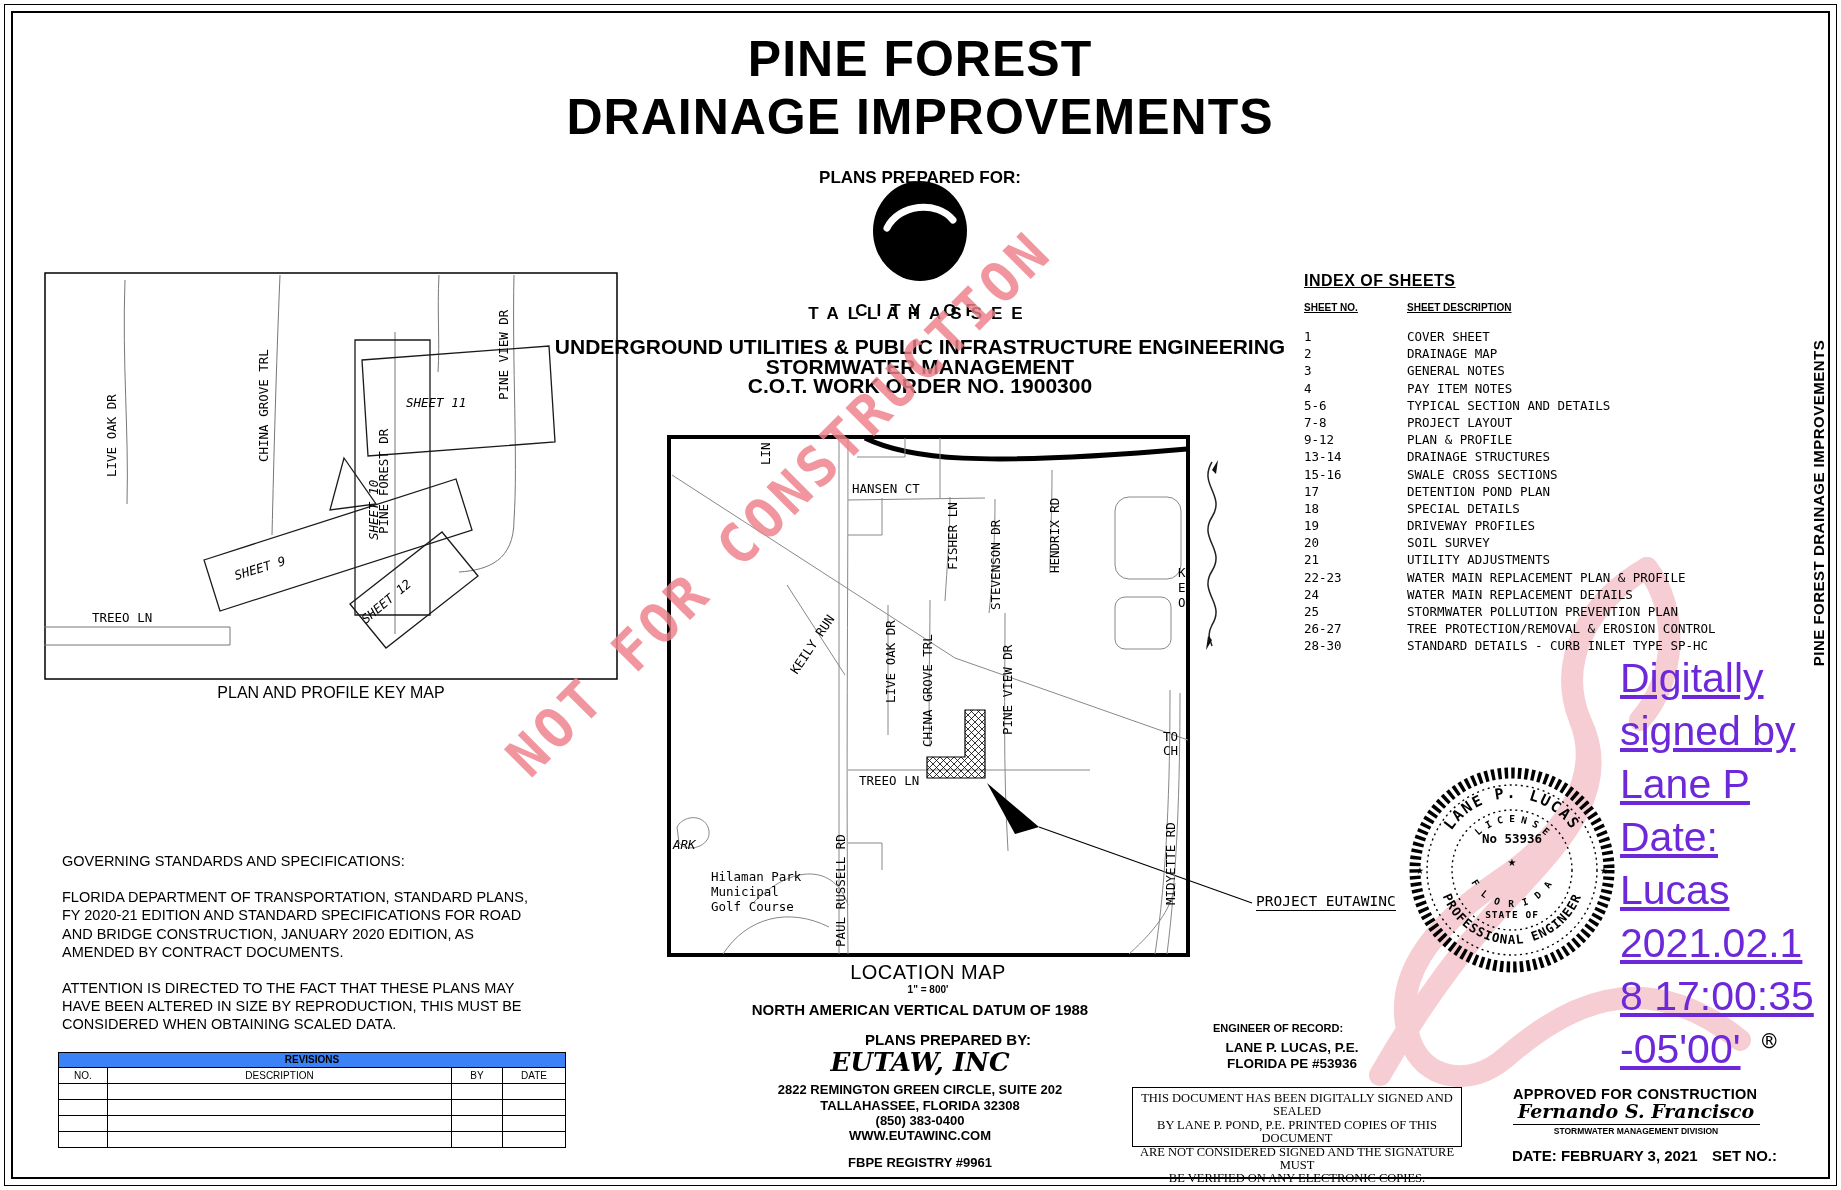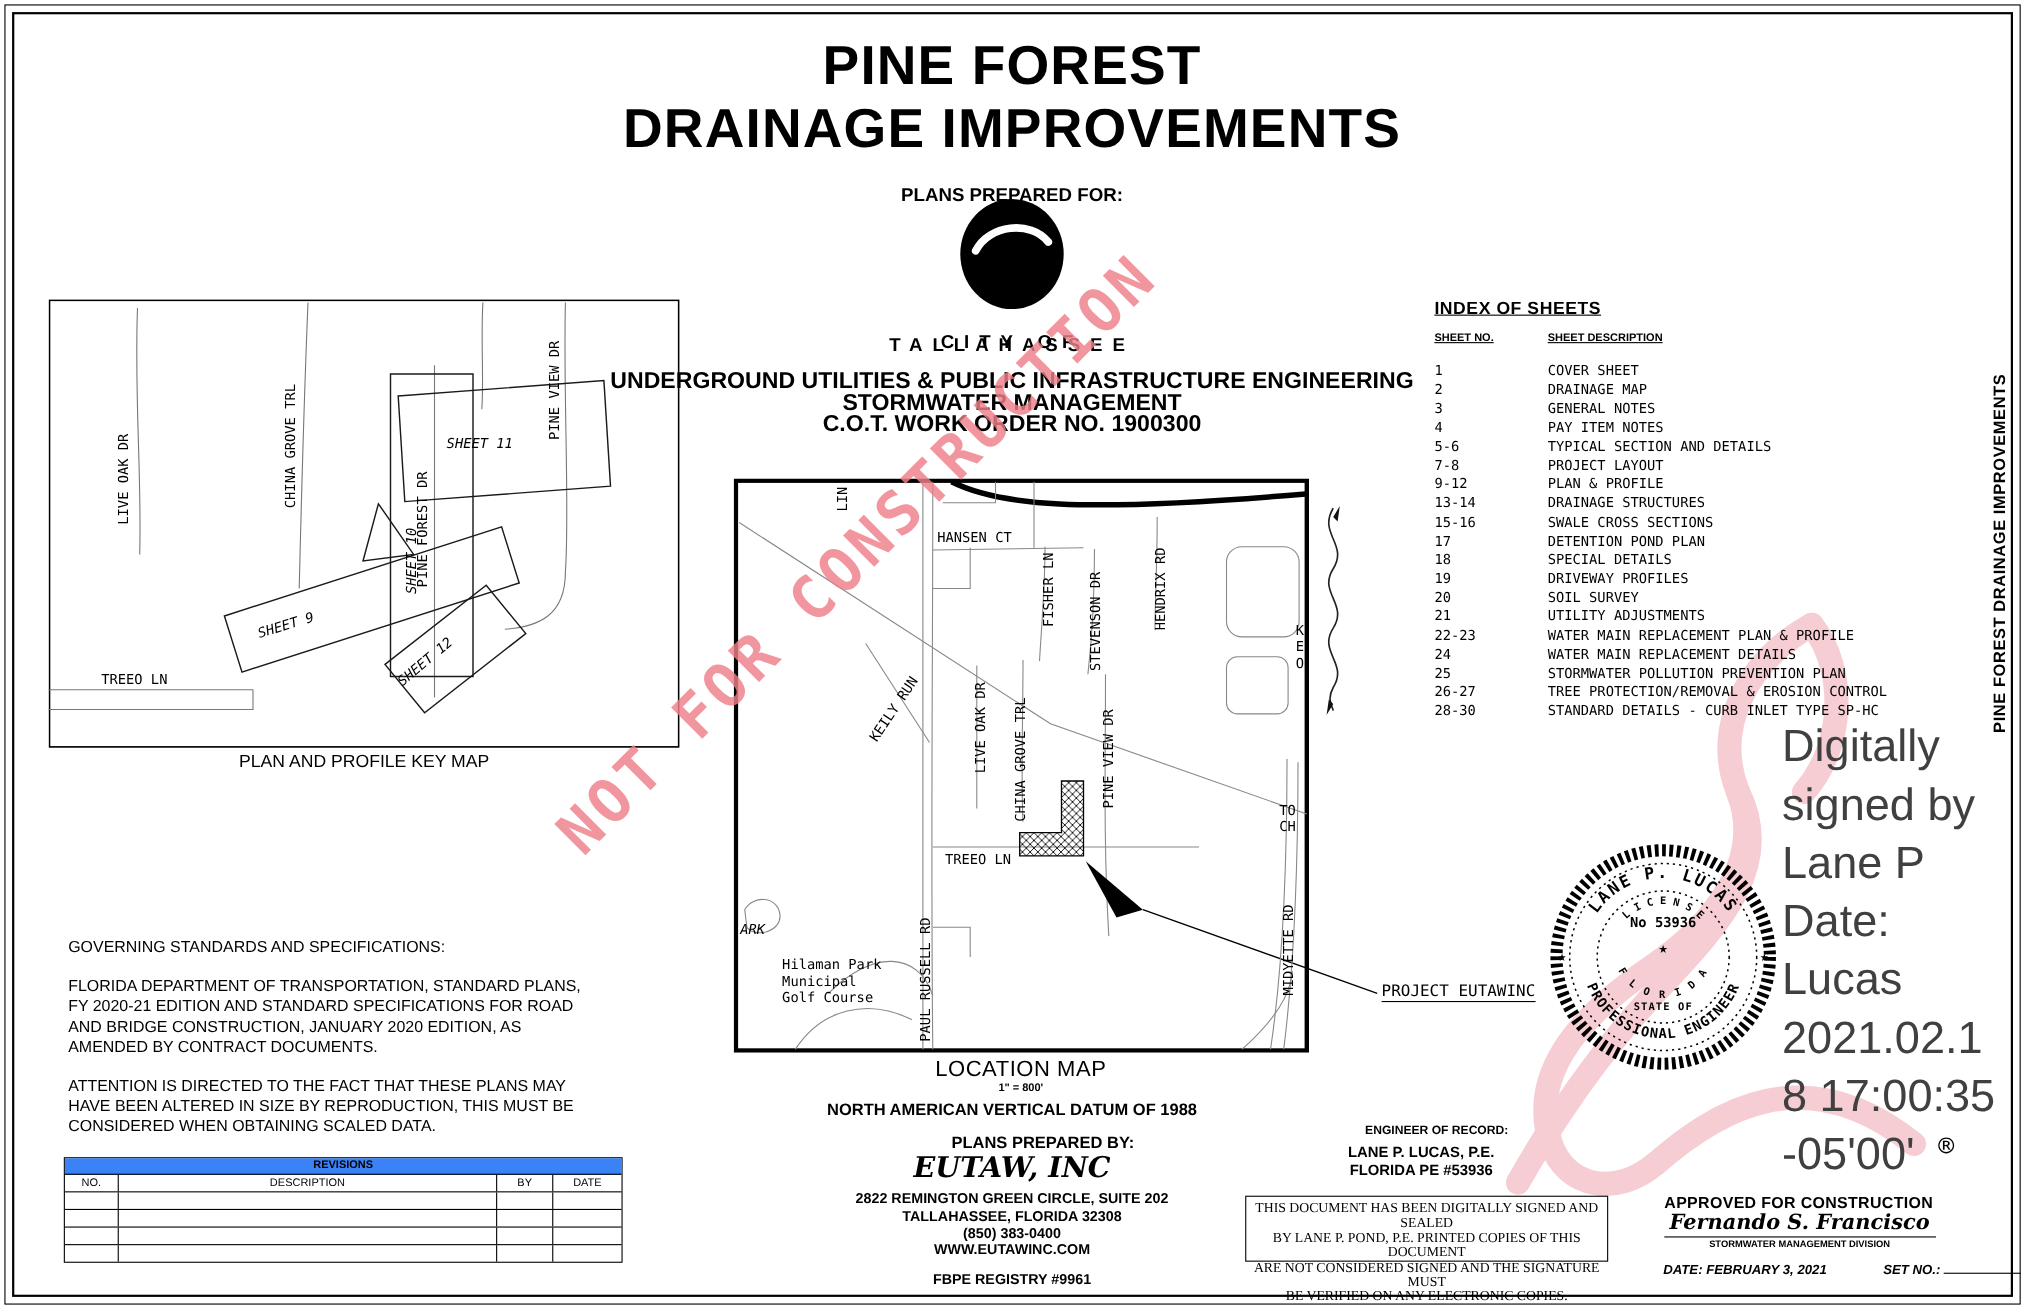--- a/index.html
+++ b/index.html
@@ -35,35 +35,35 @@
   .rc2{flex:1;border-right:1px solid #000;}
   .rc3{width:50px;border-right:1px solid #000;}
   .rc4{width:62px;}
 
   .map-caption{font-size:20px;letter-spacing:.5px;}
   .map-scale{font-size:10px;font-weight:bold;}
 
   .eutaw{font-family:"DejaVu Serif",serif;font-style:italic;font-weight:bold;font-size:26px;}
   .addr{font-size:13px;font-weight:bold;}
 
-  .eor-label{font-size:11px;font-weight:bold;margin-left:28px;}
+  .eor-label{font-size:11px;font-weight:bold;}
   .eor-line{font-size:13.5px;font-weight:bold;}
 
   .disc-box{left:1132px;top:1087px;width:328px;height:54px;border:1.5px solid #000;
             font-family:"Liberation Serif",serif;font-size:12.5px;line-height:13.4px;
             text-align:center;padding-top:4px;}
 
   .appr-head{font-size:14.5px;font-weight:bold;letter-spacing:.3px;}
   .sig-script{font-family:"DejaVu Serif",serif;font-style:italic;font-weight:bold;font-size:19px;}
   .sig-line{border-top:1.5px solid #000;width:247px;}
   .division{font-size:8.5px;font-weight:bold;}
-  .small-b{font-size:12px;font-weight:bold;font-style:italic;}
+  .small-b{font-size:15px;font-weight:bold;}
   .setno-blank{display:inline-block;width:70px;border-bottom:1px solid #000;height:10px;}
 
-  .digsig{left:1620px;top:652px;width:215px;z-index:5;font-size:41px;line-height:53px;color:#404040;}
+  .digsig{left:1620px;top:652px;width:215px;z-index:5;font-size:41px;line-height:53px;color:#6d28d9;text-decoration:underline;}
   .watermark{left:779px;top:504px;z-index:6;font-family:"DejaVu Sans Mono",monospace;
              font-size:55px;letter-spacing:4px;color:#ee8089;opacity:.82;white-space:nowrap;
              transform:translate(-50%,-50%) rotate(-45deg);font-weight:bold;}
   .side-title{left:1818px;top:503px;transform:translate(-50%,-50%) rotate(-90deg);
               font-size:15px;font-weight:bold;letter-spacing:.5px;white-space:nowrap;}
   .z2{z-index:2;}
   .proj-loc{left:1256px;top:893px;font-size:14.5px;font-family:"DejaVu Sans Mono",monospace;
             border-bottom:1px solid #000;padding-bottom:1px;}
   svg text{font-family:"DejaVu Sans Mono",monospace;fill:#000;}
 </style>

